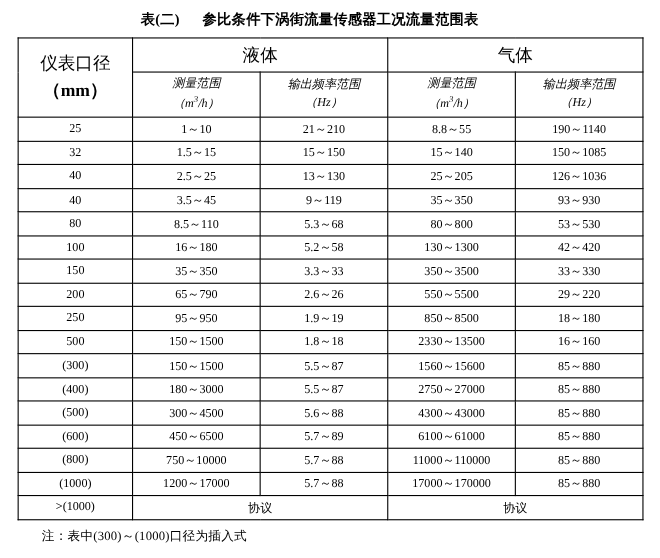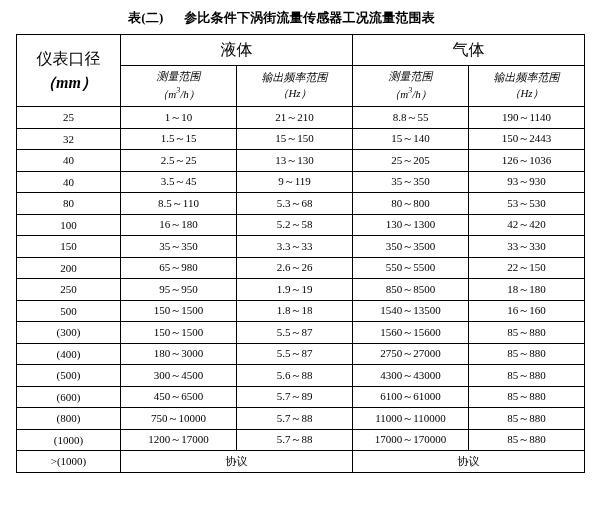--- a/index.html
+++ b/index.html
@@ -42,21 +42,21 @@
   .hdr-sub td{height:40px;font-size:11px;line-height:1.45;font-style:italic;}
   .body-row td{height:20.5px;font-size:11px;}
   .col-dia{width:104px;}
   .col-num{width:116px;}
   .dia-cell{
     font-size:12px;
     line-height:1.5;
     font-weight:bold;
     margin-left:16px;
   }
-  .dia-cell .unit{font-weight:bold;font-style:italic;}
+  .dia-cell .unit{font-weight:bold;}
   sup{font-size:8px;vertical-align:super;}
   .note{
     font-size:11.5px;
     padding-top:7px;
     padding-left:22px;
     letter-spacing:0.2px;
   }
 </style>
 </head>
 <body>
@@ -106,21 +106,21 @@
           <td>1～10</td>
           <td>21～210</td>
           <td>8.8～55</td>
           <td>190～1140</td>
         </tr>
         <tr class="body-row">
           <td>32</td>
           <td>1.5～15</td>
           <td>15～150</td>
           <td>15～140</td>
-          <td>150～2443</td>
+          <td>150～1085</td>
         </tr>
         <tr class="body-row">
           <td>40</td>
           <td>2.5～25</td>
           <td>13～130</td>
           <td>25～205</td>
           <td>126～1036</td>
         </tr>
         <tr class="body-row">
           <td>40</td>
@@ -145,37 +145,37 @@
         </tr>
         <tr class="body-row">
           <td>150</td>
           <td>35～350</td>
           <td>3.3～33</td>
           <td>350～3500</td>
           <td>33～330</td>
         </tr>
         <tr class="body-row">
           <td>200</td>
-          <td>65～980</td>
+          <td>65～790</td>
           <td>2.6～26</td>
           <td>550～5500</td>
-          <td>22～150</td>
+          <td>29～220</td>
         </tr>
         <tr class="body-row">
           <td>250</td>
           <td>95～950</td>
           <td>1.9～19</td>
           <td>850～8500</td>
           <td>18～180</td>
         </tr>
         <tr class="body-row">
           <td>500</td>
           <td>150～1500</td>
           <td>1.8～18</td>
-          <td>1540～13500</td>
+          <td>2330～13500</td>
           <td>16～160</td>
         </tr>
         <tr class="body-row">
           <td>(300)</td>
           <td>150～1500</td>
           <td>5.5～87</td>
           <td>1560～15600</td>
           <td>85～880</td>
         </tr>
         <tr class="body-row">
@@ -214,13 +214,14 @@
           <td>85～880</td>
         </tr>
         <tr class="body-row">
           <td>&gt;(1000)</td>
           <td colspan="2">协议</td>
           <td colspan="2">协议</td>
         </tr>
       </tbody>
   </table>
 
+  <div class="note">注：表中(300)～(1000)口径为插入式</div>
 </div>
 
 </body></html>

